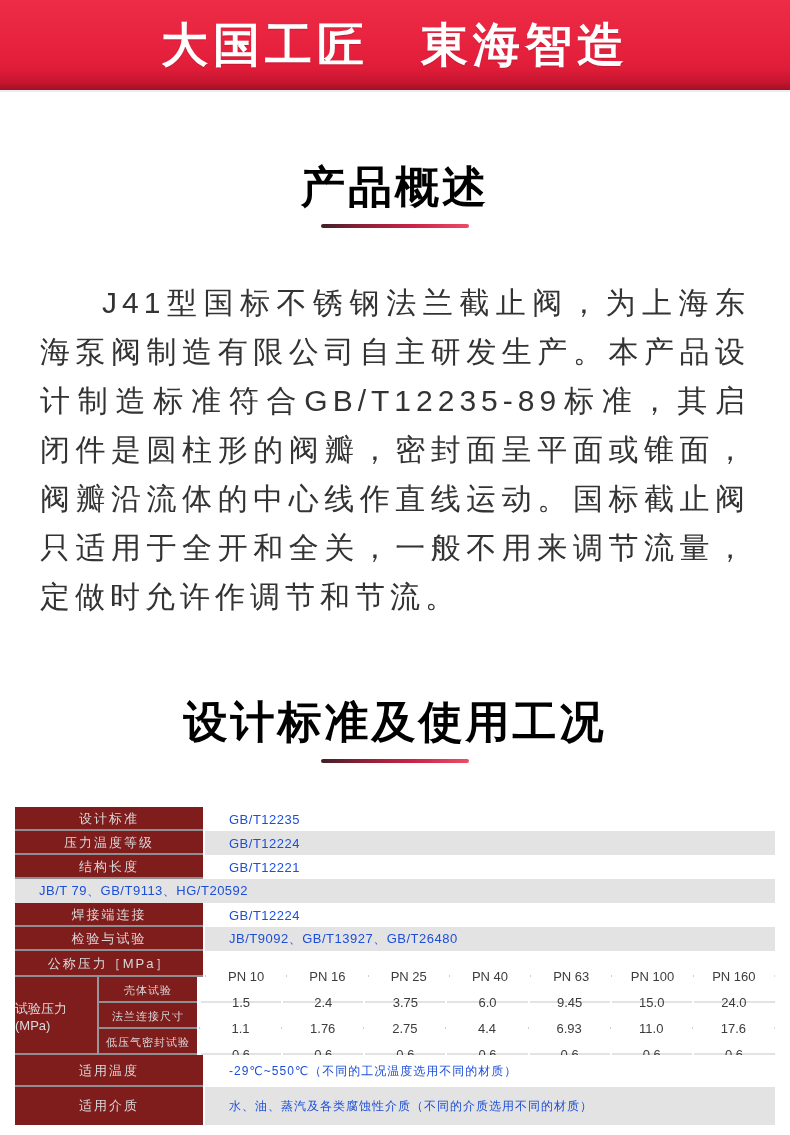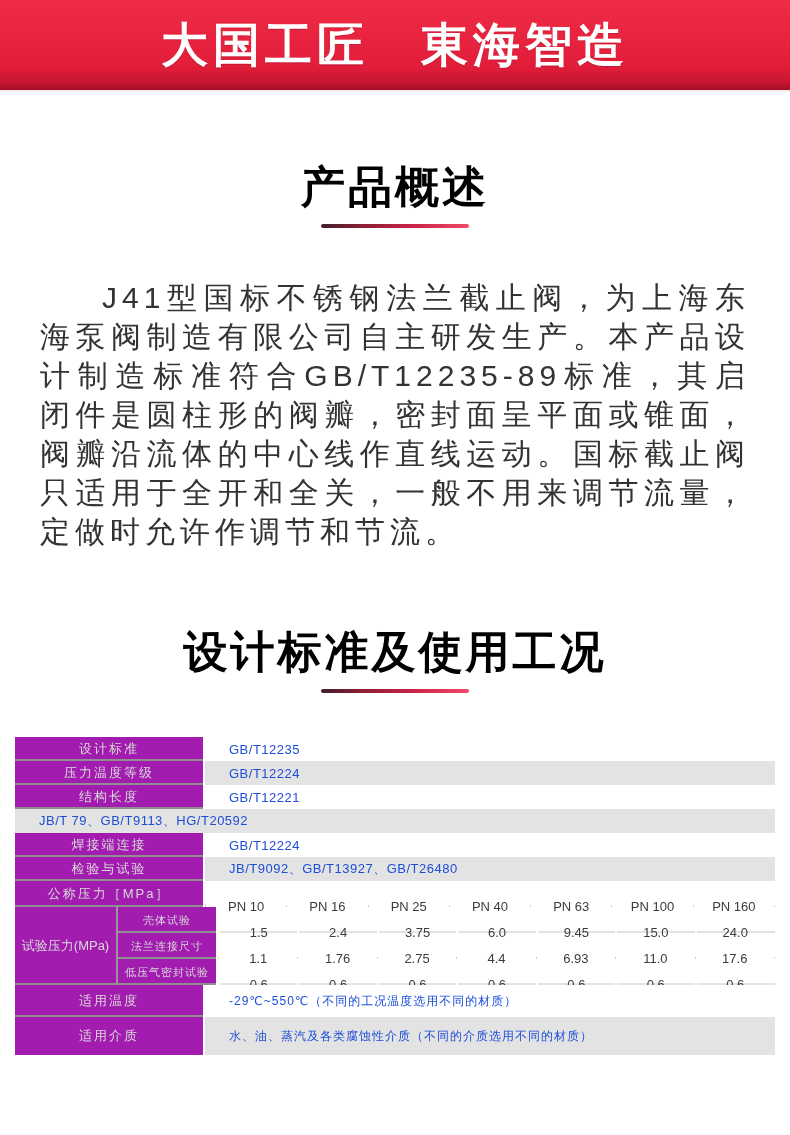--- a/index.html
+++ b/index.html
@@ -30,42 +30,42 @@
     color:#000000; letter-spacing:3px;
   }
   .title-underline {
     width:148px; height:4px; margin:10px auto 0; border-radius:2px;
     background:linear-gradient(90deg,#402029 0%,#8d1f36 28%,#c92347 62%,#ee4b67 100%);
   }
 
   
   .overview-text {
     margin:50px 40px 16px 40px;
-    font-size:30px; line-height:39px; letter-spacing:5px;
+    font-size:30px; line-height:49px; letter-spacing:5px;
     color:#333333; text-align:justify; text-indent:62px;
   }
 
   
   .spec-table { width:760px; margin:44px auto 0; font-size:13px; }
   .t-row { display:flex; width:100%; }
   .h24 { height:24px; }
   .h26 { height:26px; }
   .h32 { height:32px; }
   .h38 { height:38px; }
 
   .dark {
-    background:#a21caf; color:#d9d9d9;
+    background:#7f1d1d; color:#d9d9d9;
     display:flex; align-items:center; justify-content:center;
     letter-spacing:2px;
     box-shadow:inset 0 -2px 0 #8f8f92;
     border-right:2px solid #ffffff;
     flex-shrink:0;
   }
   .lbl { width:190px; }
-  .main-lbl { width:103px; letter-spacing:0; border-right:2px solid #97979a; }
+  .main-lbl { width:84px; letter-spacing:0; border-right:2px solid #97979a; }
   .sub-lbl { width:100px; letter-spacing:1px; font-size:11px; }
   .no-sep { box-shadow:none; }
 
   .bg-a { background:#ffffff; }
   .bg-b { background:#e3e3e3; }
 
   .val-single {
     flex:1; display:flex; align-items:center;
     padding-left:24px; color:#1d4ed8; letter-spacing:0.5px;
   }

